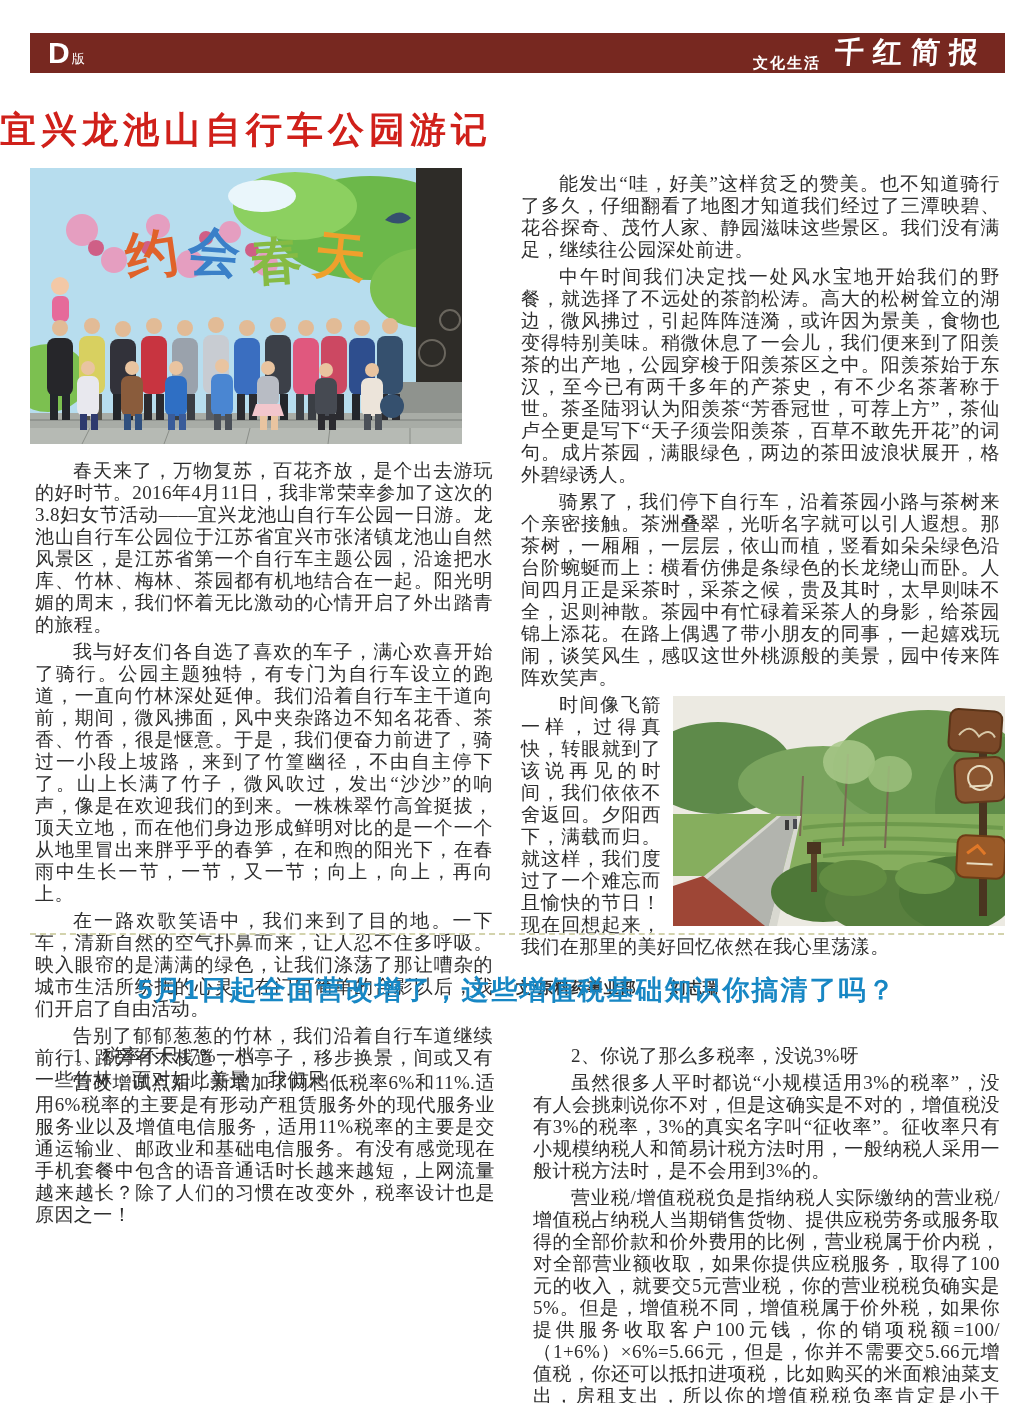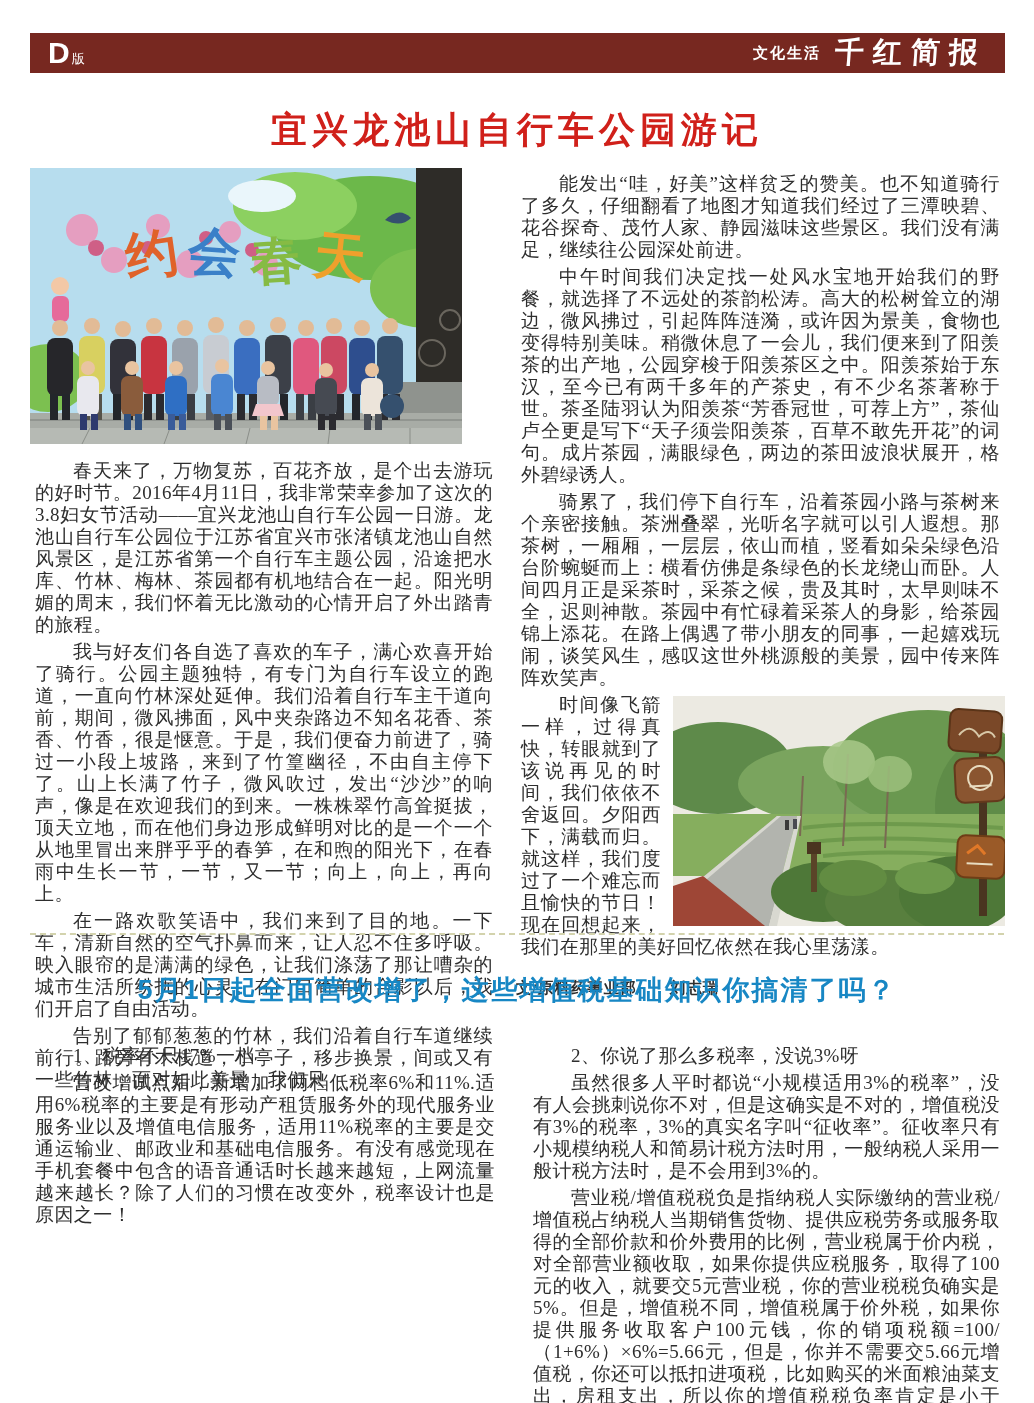--- a/index.html
+++ b/index.html
@@ -10,26 +10,26 @@
   }
   
   .topbar{
     position:absolute;top:33px;left:30px;right:29px;height:40px;
     background:#772820;color:#fff;display:flex;align-items:center;
     justify-content:space-between;padding:0 18px;box-sizing:border-box;
   }
   .edition{display:flex;align-items:baseline;font-family:"Liberation Sans","DejaVu Sans",sans-serif;}
   .edition .big{font-size:30px;font-weight:700;line-height:1;}
   .edition .small{font-size:13px;margin-left:2px;}
-  .mast{display:flex;align-items:center;gap:14px;}
+  .mast{display:flex;align-items:flex-end;gap:14px;}
   .mast .section{font-size:15px;font-weight:700;letter-spacing:2px;}
   .mast .masthead{font-size:29px;font-weight:700;letter-spacing:9px;font-family:"Liberation Serif","DejaVu Serif",serif;transform:skewX(-4deg);}
   
   .title1{
-    position:absolute;top:106px;left:0;width:100%;text-align:center;
+    position:absolute;top:106px;left:0;width:100%;
     font-family:"Liberation Sans","DejaVu Sans",sans-serif;
     font-size:36px;font-weight:700;color:#d0201a;letter-spacing:5px;margin:0;
   }
   .title2{
     position:absolute;top:972px;left:0;width:100%;text-align:center;
     font-family:"Liberation Sans","DejaVu Sans",sans-serif;
     font-size:27px;font-weight:700;color:#1787c4;letter-spacing:2px;margin:0;
   }
   
   .row{position:absolute;left:30px;right:29px;display:flex;}

